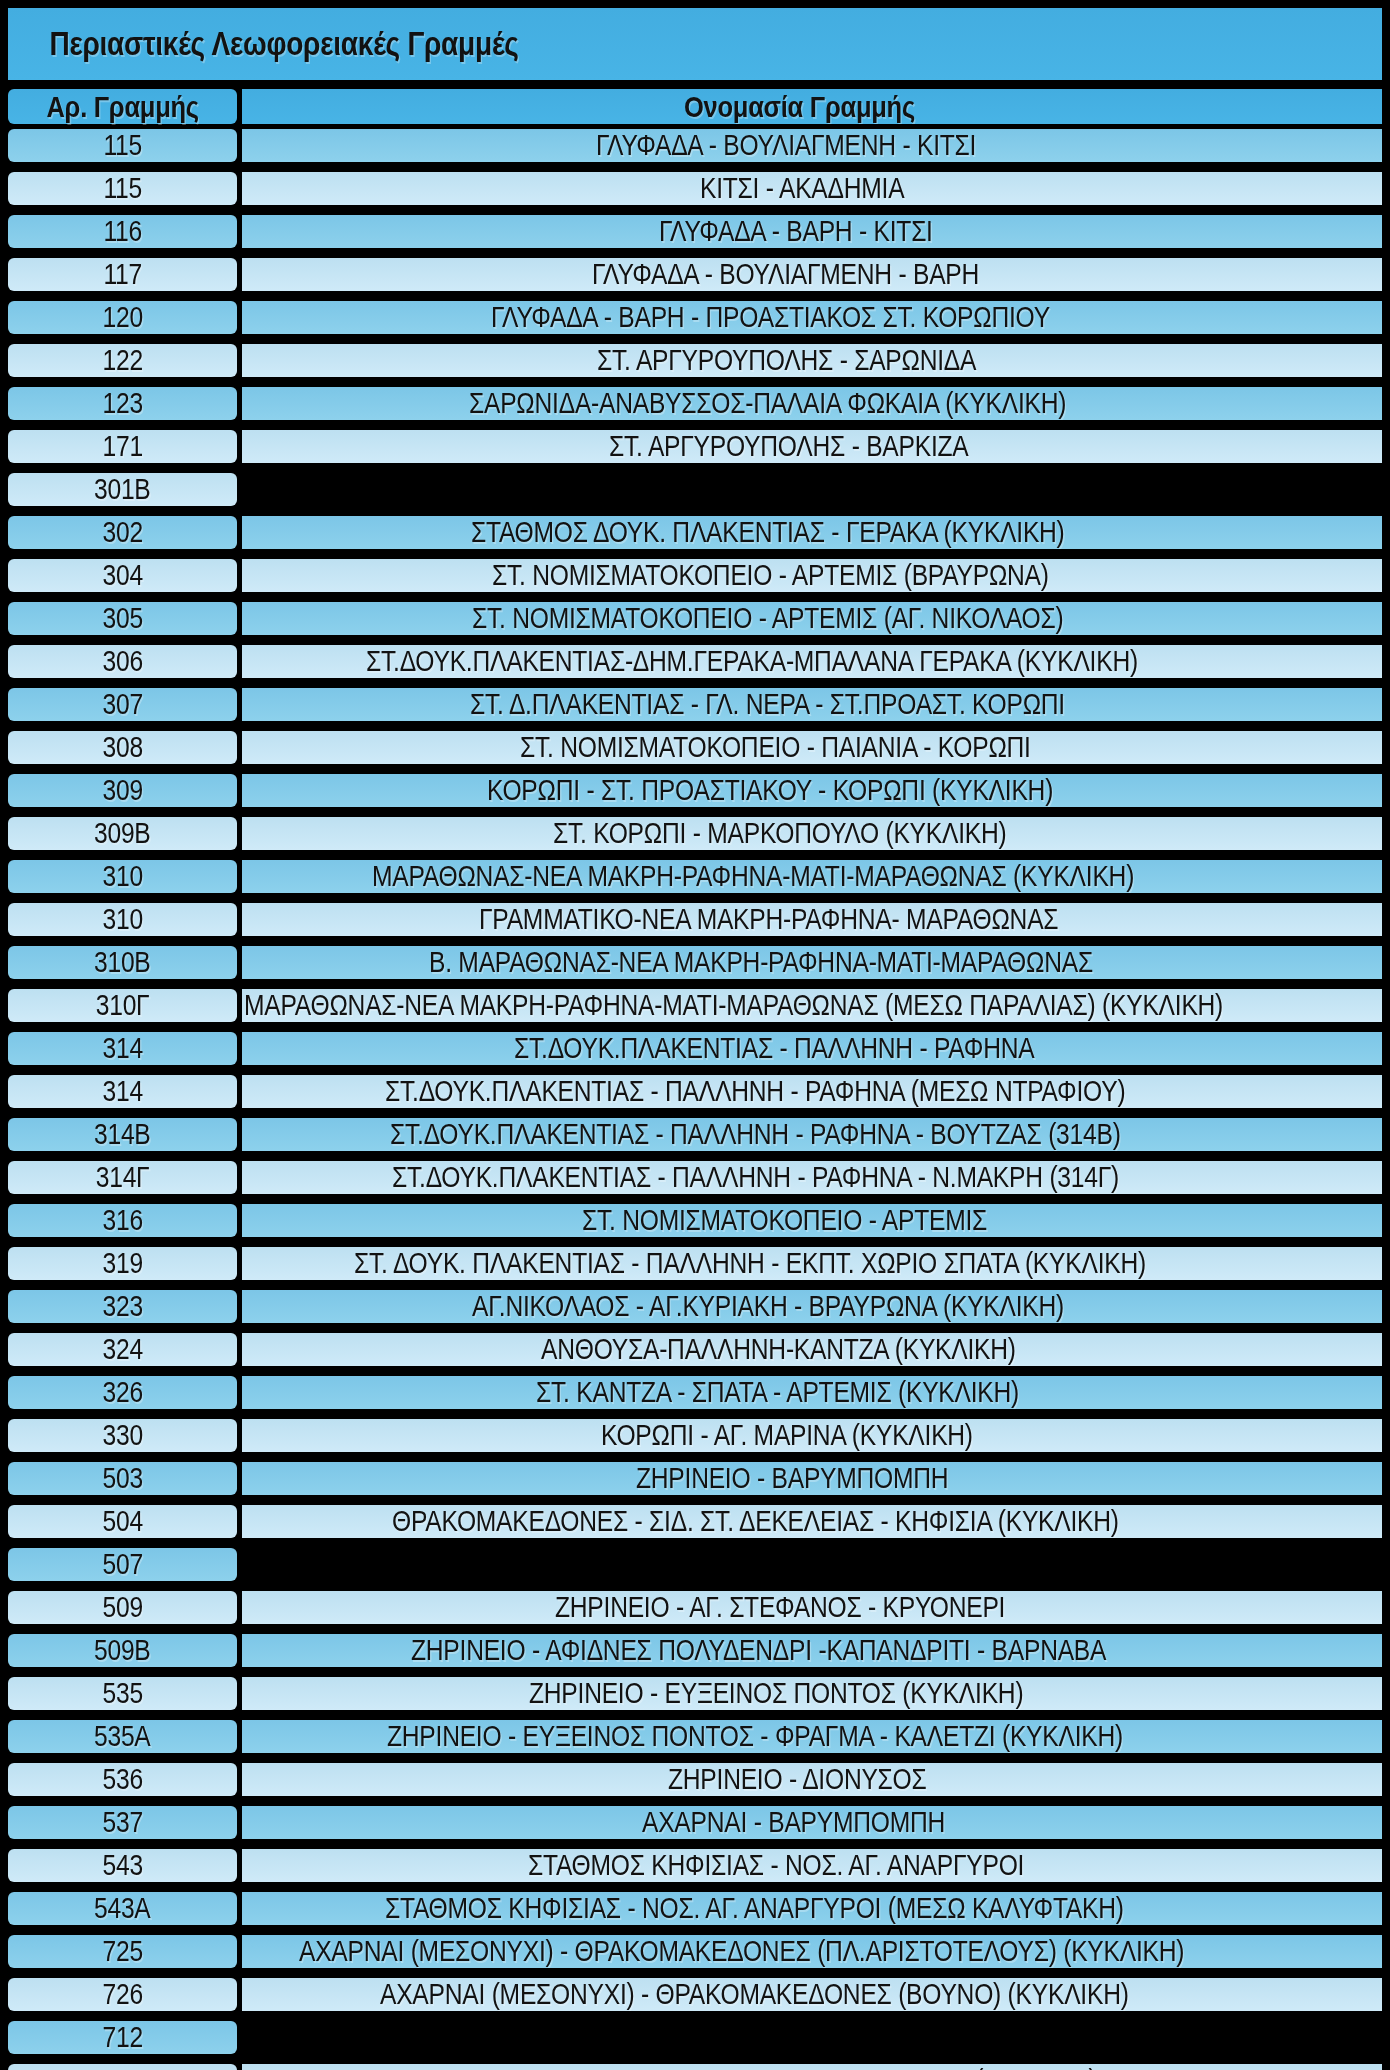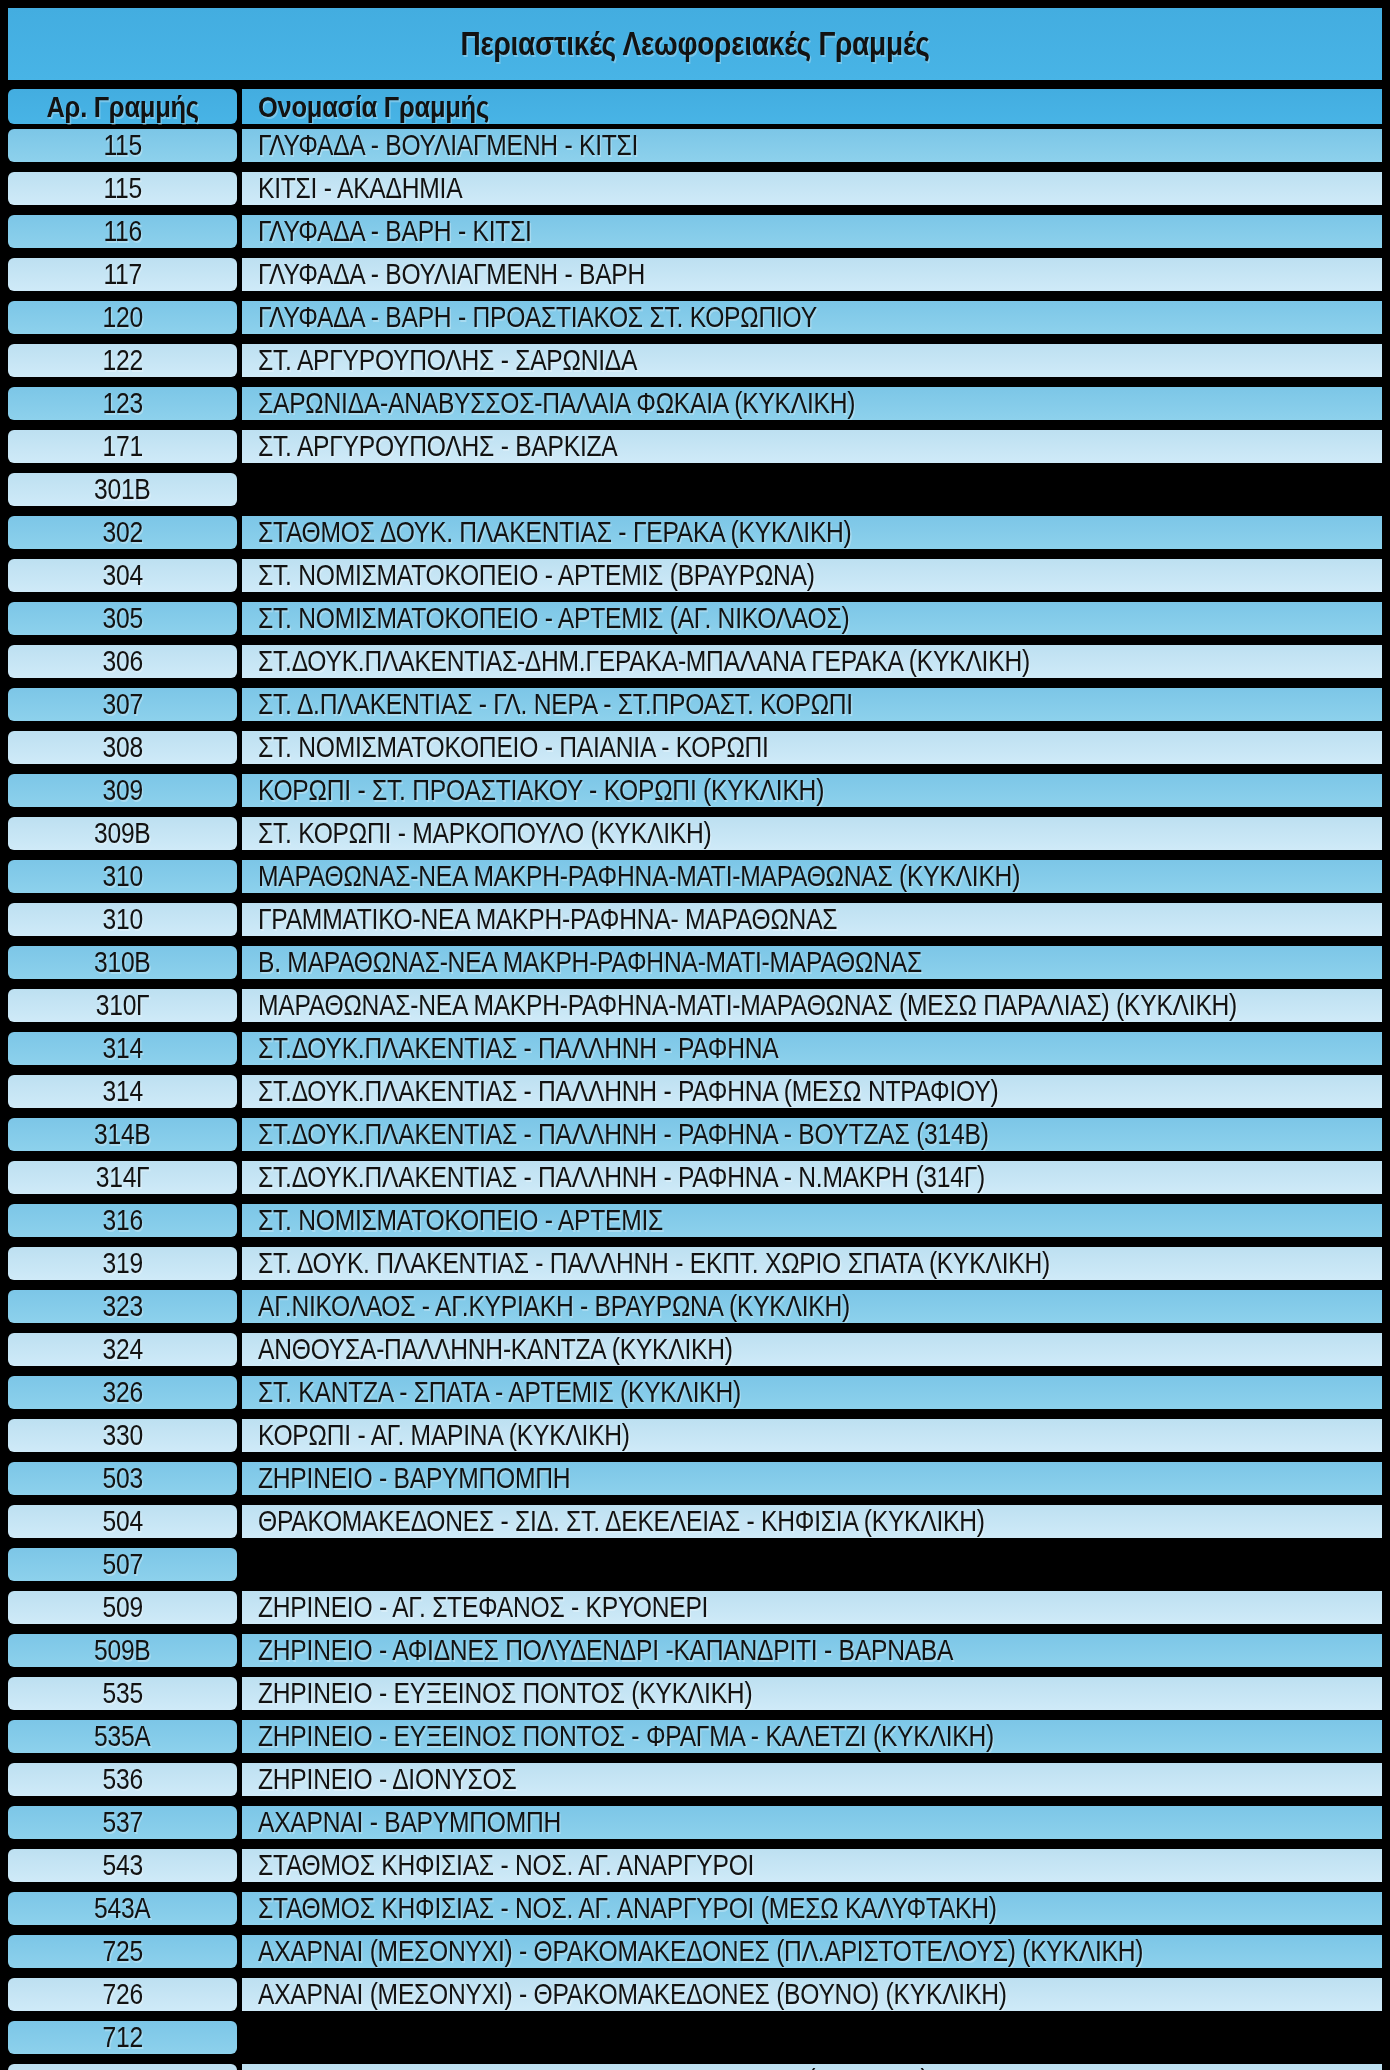--- a/index.html
+++ b/index.html
@@ -18,21 +18,20 @@
     row-gap: 5px;
     font-family: "Liberation Sans", sans-serif;
     color: #121212;
   }
   .title-bar {
     flex: 0 0 72px;
     margin-bottom: 4px;
     background: linear-gradient(180deg, #43ade0 0%, #48b4e6 100%);
     display: flex;
     align-items: center;
-    justify-content: center;
   }
   .title-bar .txt {
     font-size: 33px;
     font-weight: bold;
   }
   .header-row {
     flex: 0 0 35px;
     display: flex;
     column-gap: 5px;
   }
@@ -66,21 +65,21 @@
     align-items: center;
     font-size: 29px;
   }
   .col-num {
     flex: 0 0 229px;
     justify-content: center;
     border-radius: 6px;
   }
   .col-name {
     flex: 1 1 auto;
-    justify-content: flex-start;
+    justify-content: center;
     padding-left: 16px;
     overflow: hidden;
     white-space: nowrap;
   }
   .txt {
     display: inline-block;
     transform: scaleX(0.85);
     white-space: nowrap;
     letter-spacing: -0.3px;
     text-shadow: 1.5px 1.5px 0 rgba(255,255,255,0.28);

